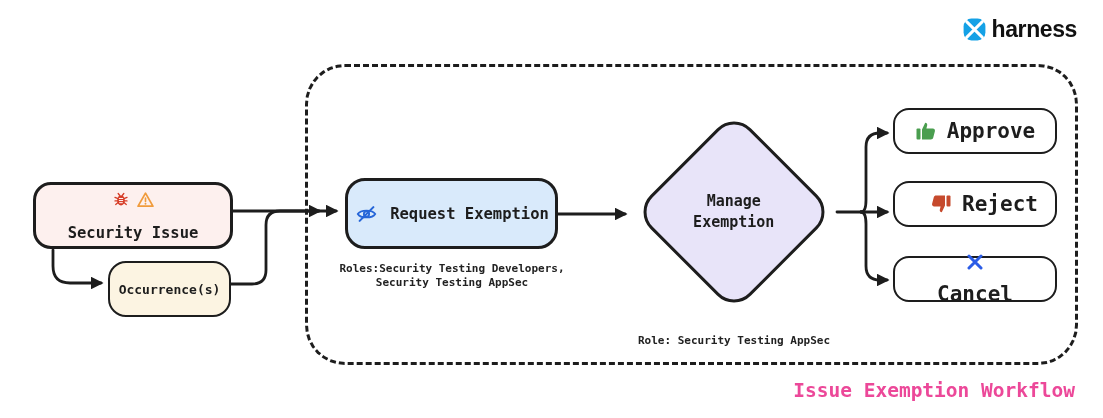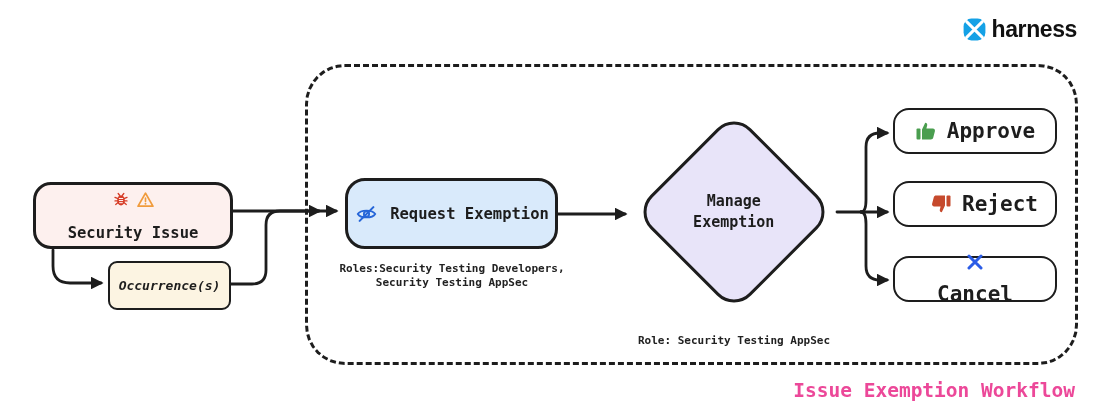--- a/index.html
+++ b/index.html
@@ -14,21 +14,21 @@
     position:absolute;left:305px;top:64px;width:773px;height:301px;
     border:3px dashed #1d1d1d;border-radius:40px;box-sizing:border-box;background:transparent;
   }
   .wf-title{position:absolute;top:379px;right:28px;font-size:19.5px;font-weight:bold;color:#ec4899;}
   .node{
     position:absolute;box-sizing:border-box;border:2.5px solid #1d1d1d;
     display:flex;align-items:center;justify-content:center;font-weight:bold;background:#fff;
   }
   .node-security{left:33px;top:182px;width:200px;height:67px;background:#fdf0ee;border-radius:18px;flex-direction:column;gap:16px;padding-top:2px;font-size:15.5px;border-width:3px;}
   .icon-row{display:flex;align-items:center;gap:6px;height:17px;}
-  .node-occurrence{left:108px;top:261px;width:123px;height:49px;background:#fcf4e2;border-radius:9px;font-size:13px;font-style:italic;}
+  .node-occurrence{left:108px;top:261px;width:123px;height:56px;background:#fcf4e2;border-radius:18px;font-size:13px;}
   .node-request{left:345px;top:178px;width:213px;height:71px;background:#d9eafb;border-radius:20px;flex-direction:row;gap:11px;font-size:15.5px;border-width:3px;}
   .caption{position:absolute;font-size:11px;font-weight:bold;text-align:center;line-height:14px;color:#222;}
   .caption-roles{left:334px;top:262px;width:236px;}
   .caption-role{left:613px;top:334px;width:242px;}
   .diamond{
     position:absolute;left:663px;top:141px;width:142px;height:142px;background:#e8e4f9;
     border:3px solid #1d1d1d;border-radius:24px;box-sizing:border-box;
     transform:rotate(45deg);display:flex;align-items:center;justify-content:center;
   }
   .diamond-label{transform:rotate(-45deg);font-weight:bold;font-size:15px;text-align:center;line-height:21px;}

